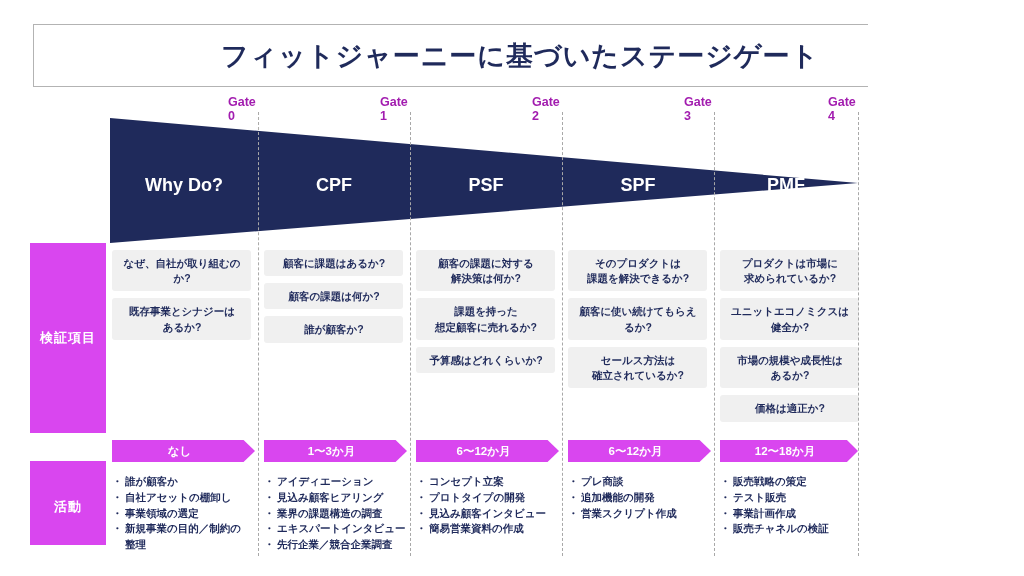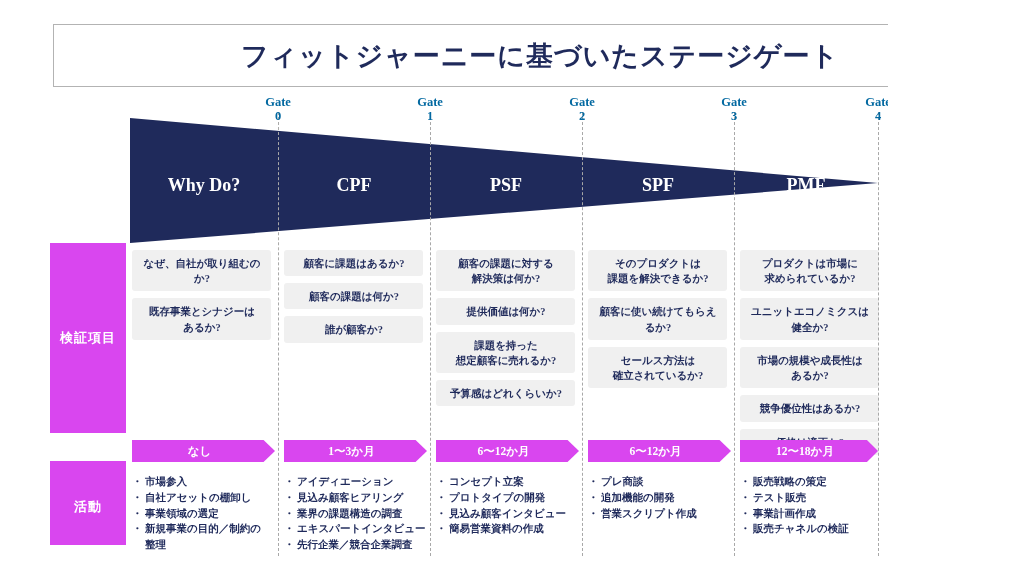--- a/index.html
+++ b/index.html
@@ -1,35 +1,35 @@
 <!DOCTYPE html>
 <html><head>
 <meta charset="utf-8">
 <style>
   html,body{margin:0;padding:0;background:#fff;}
   .canvas{
     position:relative;width:868px;height:576px;background:#ffffff;overflow:hidden;
-    font-family:Liberation Serif, serif;color:#1F2A5B;margin-left:20px;
+    font-family:Liberation Sans, sans-serif;color:#1F2A5B;
   }
   .pre{white-space:pre-line;}
 
   
   .title-box{
     position:absolute;left:33px;top:24px;width:972px;height:61px;
     border:1px solid #b3b3b3;display:flex;align-items:center;justify-content:center;
   }
   .title-text{font-size:27px;font-weight:bold;letter-spacing:1px;color:#1F2A5B;}
 
   
   .guide{position:absolute;top:112px;height:444px;width:0;border-left:1px dashed #a8a8a8;z-index:3;}
   .g0{left:258px;} .g1{left:410px;} .g2{left:562px;} .g3{left:714px;} .g4{left:858px;}
 
   
-  .gate{position:absolute;top:95px;width:60px;text-align:center;font-size:12.5px;
-    font-weight:bold;line-height:1.15;color:#0369a1;z-index:4;}
+  .gate{position:absolute;top:95px;width:60px;text-align:left;font-size:12.5px;
+    font-weight:bold;line-height:1.15;color:#a21caf;z-index:4;}
   .gate span{display:block;}
 
   
   .funnel{position:absolute;left:110px;top:118px;z-index:1;}
   .stage{position:absolute;top:175px;width:140px;margin-left:-70px;text-align:center;
     color:#ffffff;font-size:18px;font-weight:bold;z-index:2;}
   .s0{left:184px;} .s1{left:334px;} .s2{left:486px;} .s3{left:638px;} .s4{left:786px;}
 
   
   .market-box{
@@ -127,51 +127,49 @@
 あるか?</div>
   </div>
   <div class="vcol c1">
     <div class="vitem pre">顧客に課題はあるか?</div>
     <div class="vitem pre">顧客の課題は何か?</div>
     <div class="vitem pre">誰が顧客か?</div>
   </div>
   <div class="vcol c2">
     <div class="vitem pre">顧客の課題に対する
 解決策は何か?</div>
-    <div class="vitem pre">提供価値は何か?</div>
     <div class="vitem pre">課題を持った
 想定顧客に売れるか?</div>
     <div class="vitem pre">予算感はどれくらいか?</div>
   </div>
   <div class="vcol c3">
     <div class="vitem pre">そのプロダクトは
 課題を解決できるか?</div>
     <div class="vitem pre">顧客に使い続けてもらえるか?</div>
     <div class="vitem pre">セールス方法は
 確立されているか?</div>
   </div>
   <div class="vcol c4">
     <div class="vitem pre">プロダクトは市場に
 求められているか?</div>
     <div class="vitem pre">ユニットエコノミクスは
 健全か?</div>
     <div class="vitem pre">市場の規模や成長性は
 あるか?</div>
-    <div class="vitem pre">競争優位性はあるか?</div>
     <div class="vitem pre">価格は適正か?</div>
   </div>
 
   <div class="arrow a0">なし</div>
   <div class="arrow a1">1〜3か月</div>
   <div class="arrow a2">6〜12か月</div>
   <div class="arrow a3">6〜12か月</div>
   <div class="arrow a4">12〜18か月</div>
 
   <div class="acol c0">
-    <div class="aitem">市場参入</div>
+    <div class="aitem">誰が顧客か</div>
     <div class="aitem">自社アセットの棚卸し</div>
     <div class="aitem">事業領域の選定</div>
     <div class="aitem">新規事業の目的／制約の
 整理</div>
   </div>
   <div class="acol c1">
     <div class="aitem">アイディエーション</div>
     <div class="aitem">見込み顧客ヒアリング</div>
     <div class="aitem">業界の課題構造の調査</div>
     <div class="aitem">エキスパートインタビュー</div>

